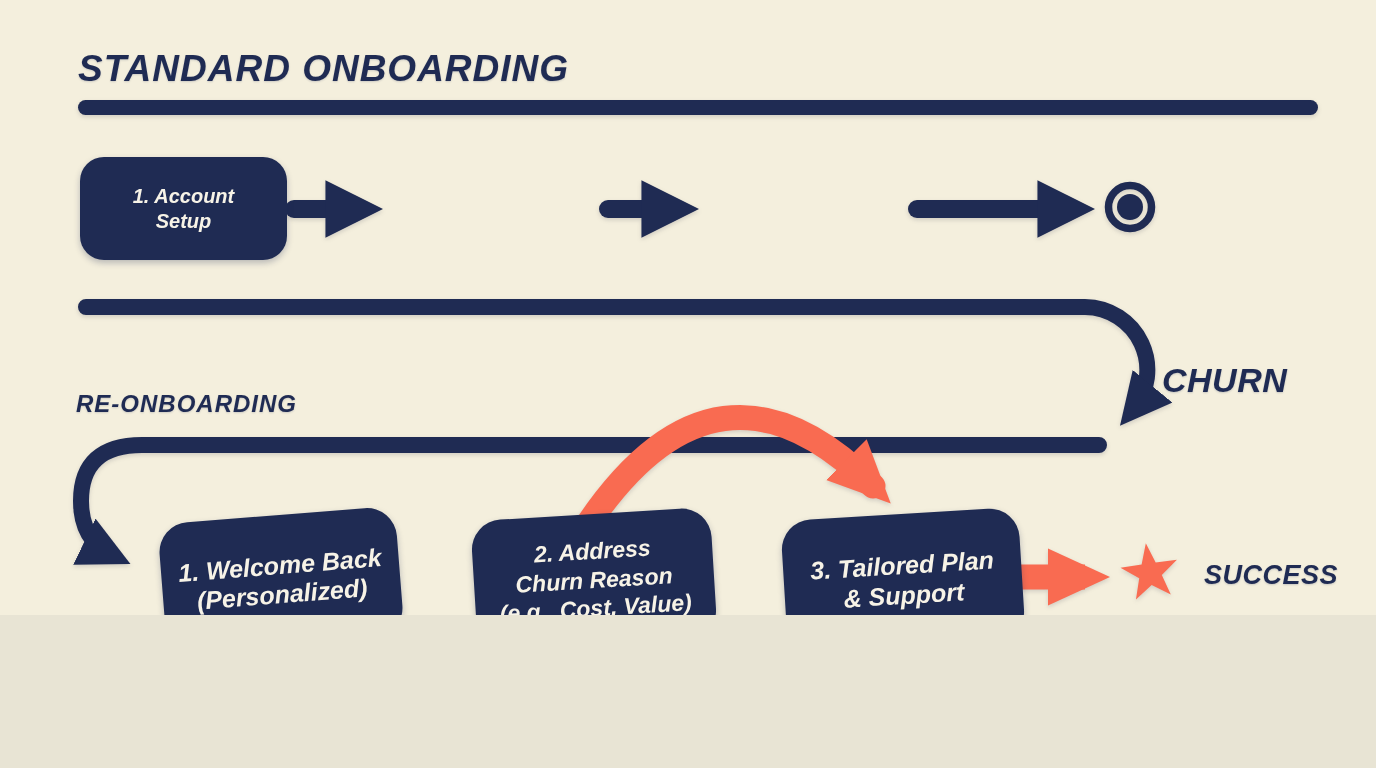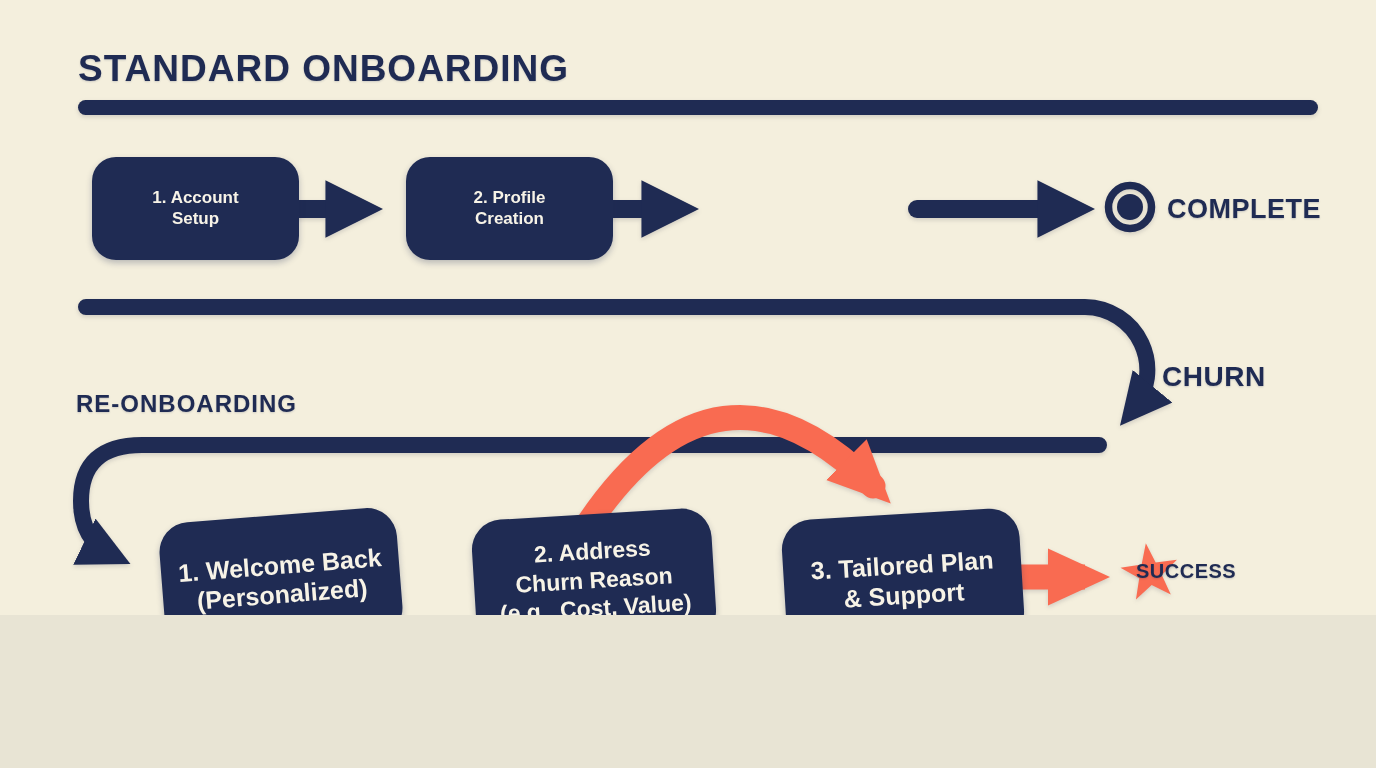--- a/index.html
+++ b/index.html
@@ -13,20 +13,21 @@
   body{
     background:#e8e4d4;
     font-family:"Liberation Sans", sans-serif;
     overflow:hidden;
   }
   .canvas{
     position:relative;
     width:1376px;height:615px;
     background:var(--background);
     overflow:hidden;
+    font-style:italic;
   }
   .canvas > svg{
     position:absolute;left:0;top:0;
     filter:drop-shadow(0 2px 2px rgba(50,50,70,0.18));
   }
   .title{
     position:absolute;
     color:var(--navy);
     font-weight:bold;
     letter-spacing:1px;
@@ -41,43 +42,43 @@
     color:var(--box-text);
     font-weight:bold;
     display:flex;align-items:center;justify-content:center;
     text-align:center;
     box-shadow:0 3px 6px rgba(31,43,83,0.28);
   }
   .box span{white-space:pre-line;display:block;}
   .std-box{
     width:207px;height:103px;top:157px;
     border-radius:24px;
-    font-size:17px;line-height:1.22;margin-left:12px;
+    font-size:20px;line-height:1.22;
   }
   .std-box-1{left:80px;}
   .std-box-2{left:394px;}
   .std-box-3{left:705px;}
   .re-box{
     border-radius:30px;
     font-size:25px;line-height:1.18;
   }
   .re-box-1{left:162px;top:515px;width:238px;height:130px;transform:rotate(-4.5deg);}
   .re-box-2{left:474px;top:514px;width:240px;height:132px;transform:rotate(-3.5deg);font-size:23px;line-height:1.25;}
   .re-box-3{left:784px;top:514px;width:238px;height:133px;transform:rotate(-3.5deg);}
   .flow-label{
     position:absolute;
     color:var(--navy);
     font-weight:bold;
     letter-spacing:0.5px;
     text-shadow:0 1px 2px rgba(31,43,83,0.2);
     white-space:nowrap;
   }
   .label-complete{left:1167px;top:194px;font-size:27px;}
-  .label-churn{left:1162px;top:361px;font-size:28px;}
-  .label-success{left:1136px;top:560px;font-size:20px;}
+  .label-churn{left:1162px;top:361px;font-size:34px;}
+  .label-success{left:1204px;top:560px;font-size:27px;}
 </style>
 </head>
 <body>
 
 <div class="canvas">
 
   <svg width="1376" height="768" viewBox="0 0 1376 768">
     <defs>
       <marker id="ah-navy" viewBox="0 0 10 10" refX="6" refY="5" markerWidth="3.2" markerHeight="3.2" orient="auto">
         <path d="M0 0 L10 5 L0 10 Z" fill="#1f2b53" style="fill:var(--navy)"></path>
@@ -111,36 +112,31 @@
     <polygon points="1150,543 1157.1,563.3 1178.5,563.7 1161.4,576.7 1167.6,597.3 1150,585 1132.4,597.3 1138.6,576.7 1121.5,563.7 1142.9,563.3" fill="#f96b51" style="fill:var(--coral)" transform="rotate(-8 1150 573)"></polygon>
   </svg>
 
   <div class="title title-standard">STANDARD ONBOARDING</div>
   <div class="title title-reonboarding">RE-ONBOARDING</div>
 
   <div class="box std-box std-box-1">
     <span>1. Account
 Setup</span>
   </div>
-  <div class="box std-box std-box-2">
-    <span>2. Profile
-Creation</span>
-  </div>
 
   <div class="box re-box re-box-1">
     <span>1. Welcome Back
 (Personalized)</span>
   </div>
   <div class="box re-box re-box-2">
     <span>2. Address
 Churn Reason
 (e.g., Cost, Value)</span>
   </div>
   <div class="box re-box re-box-3">
     <span>3. Tailored Plan
 &amp; Support</span>
   </div>
 
-  <div class="flow-label label-complete">COMPLETE</div>
   <div class="flow-label label-churn">CHURN</div>
   <div class="flow-label label-success">SUCCESS</div>
 
 </div>
 
 </body></html>

